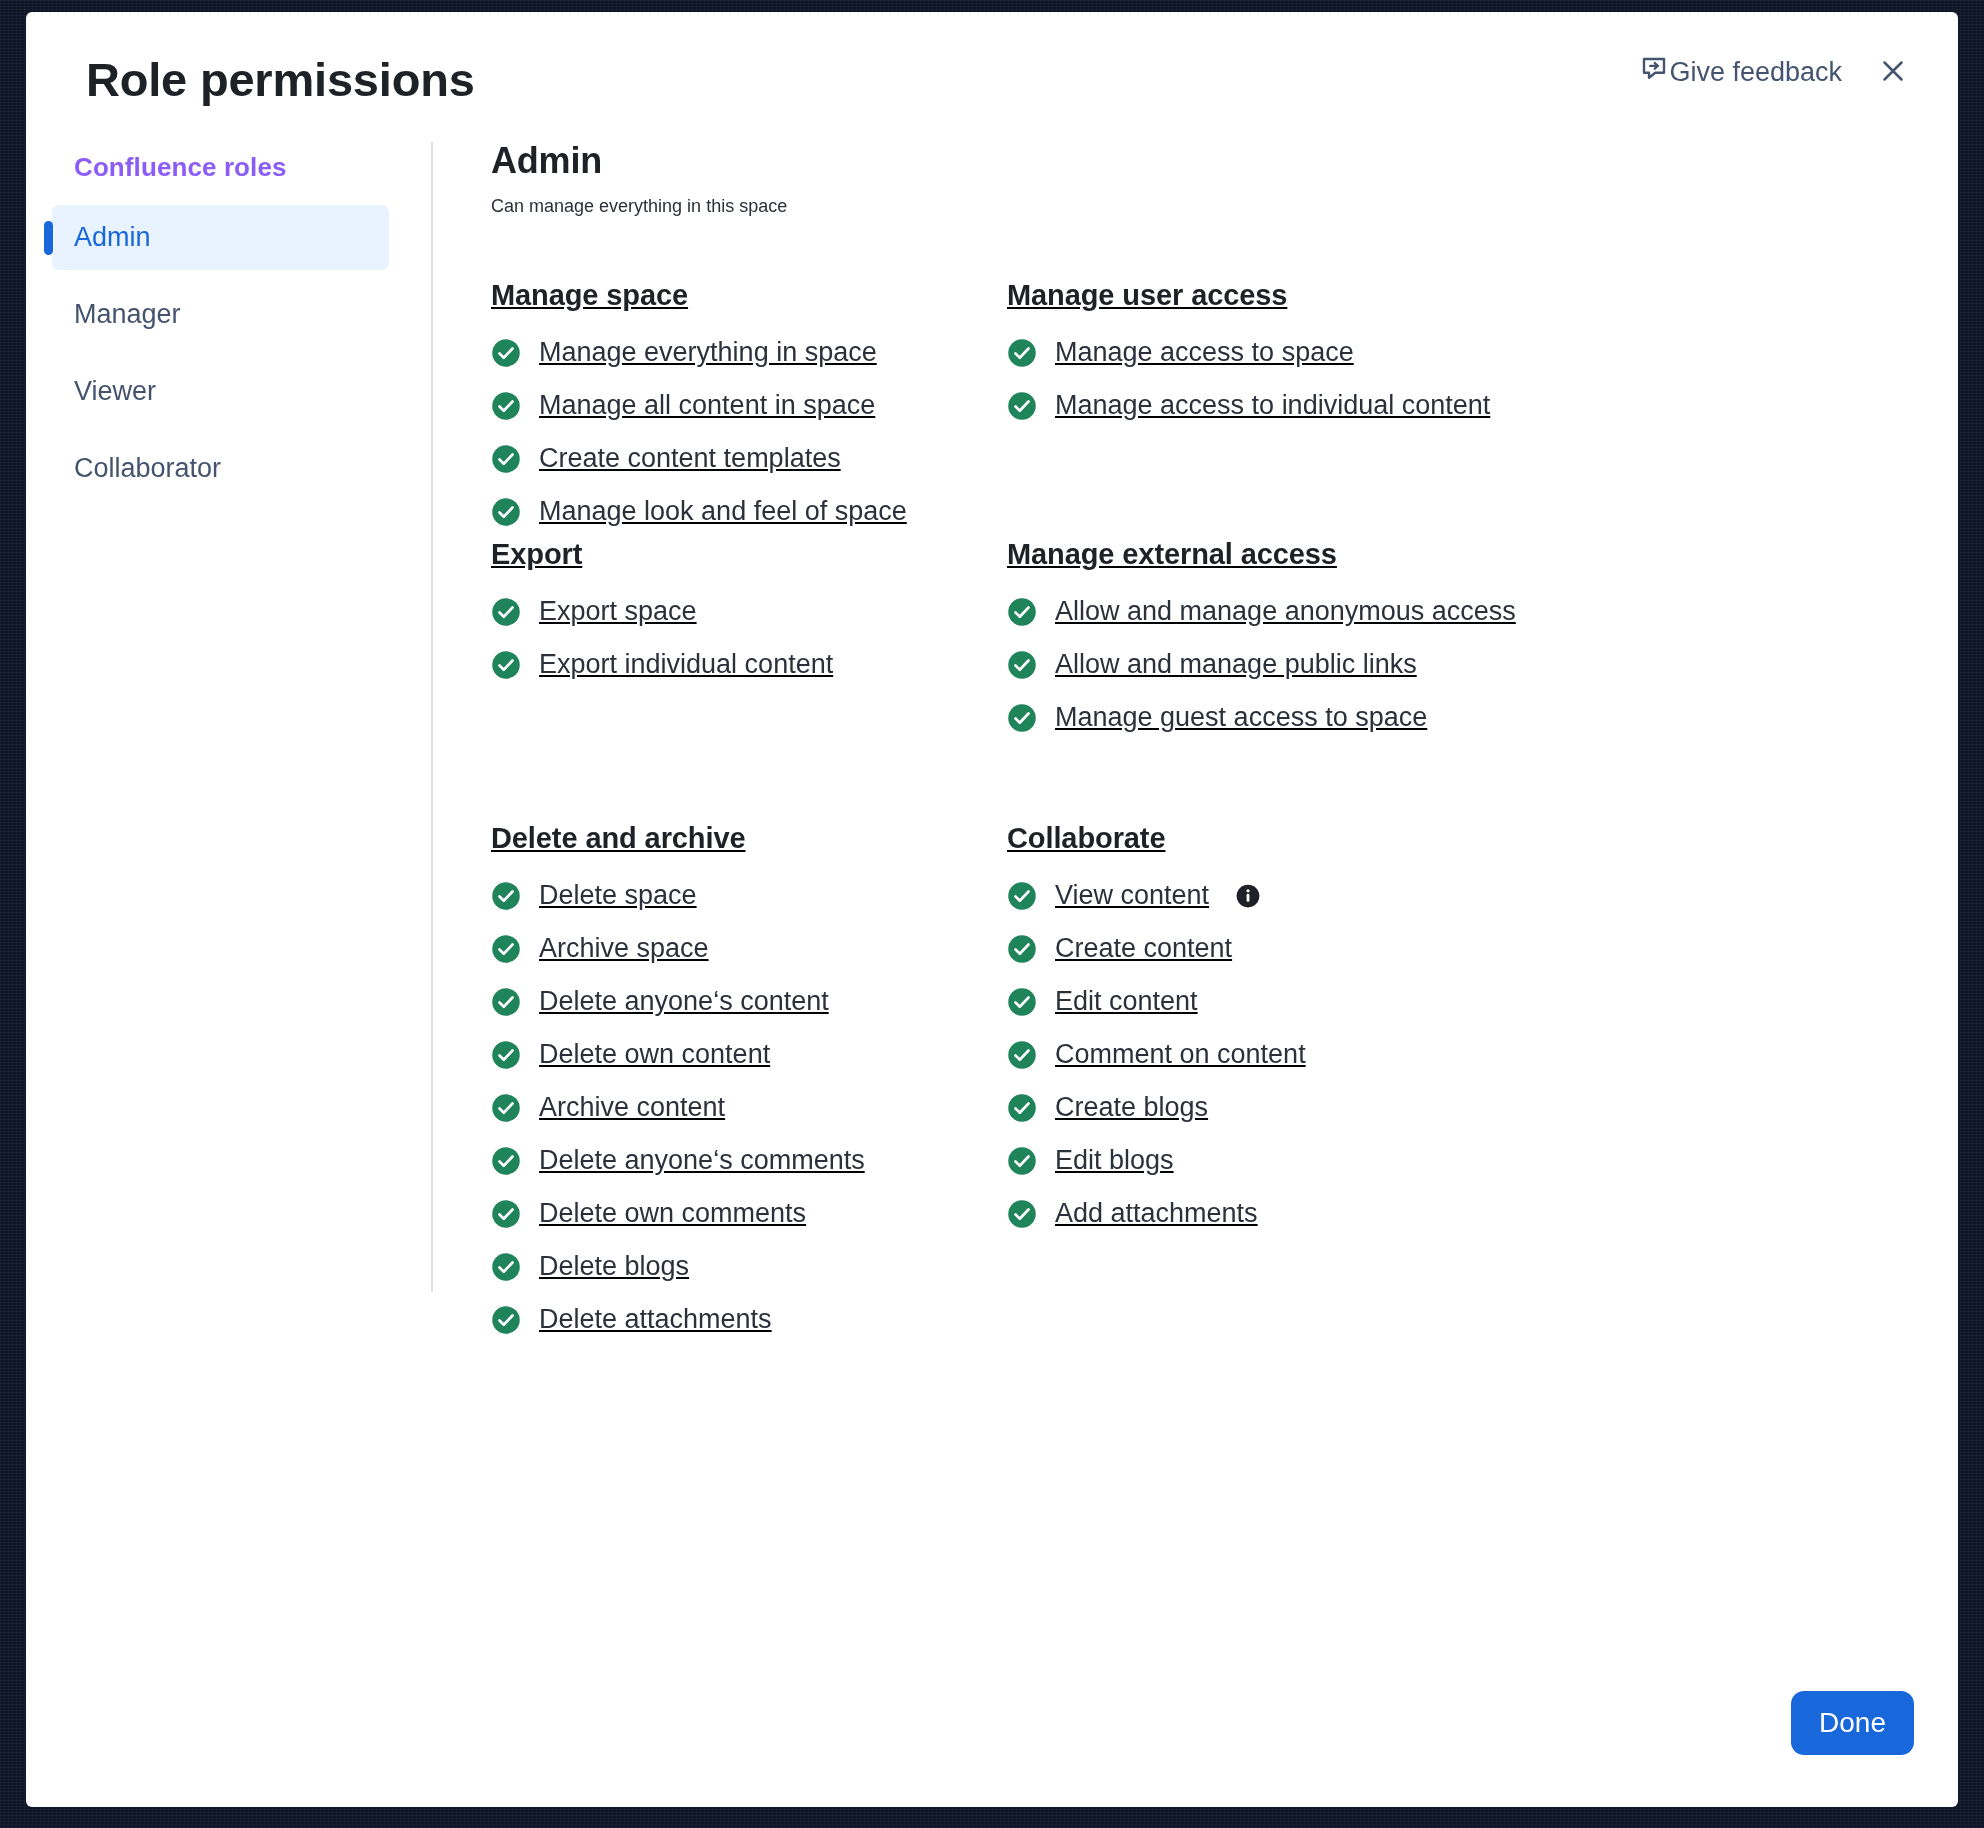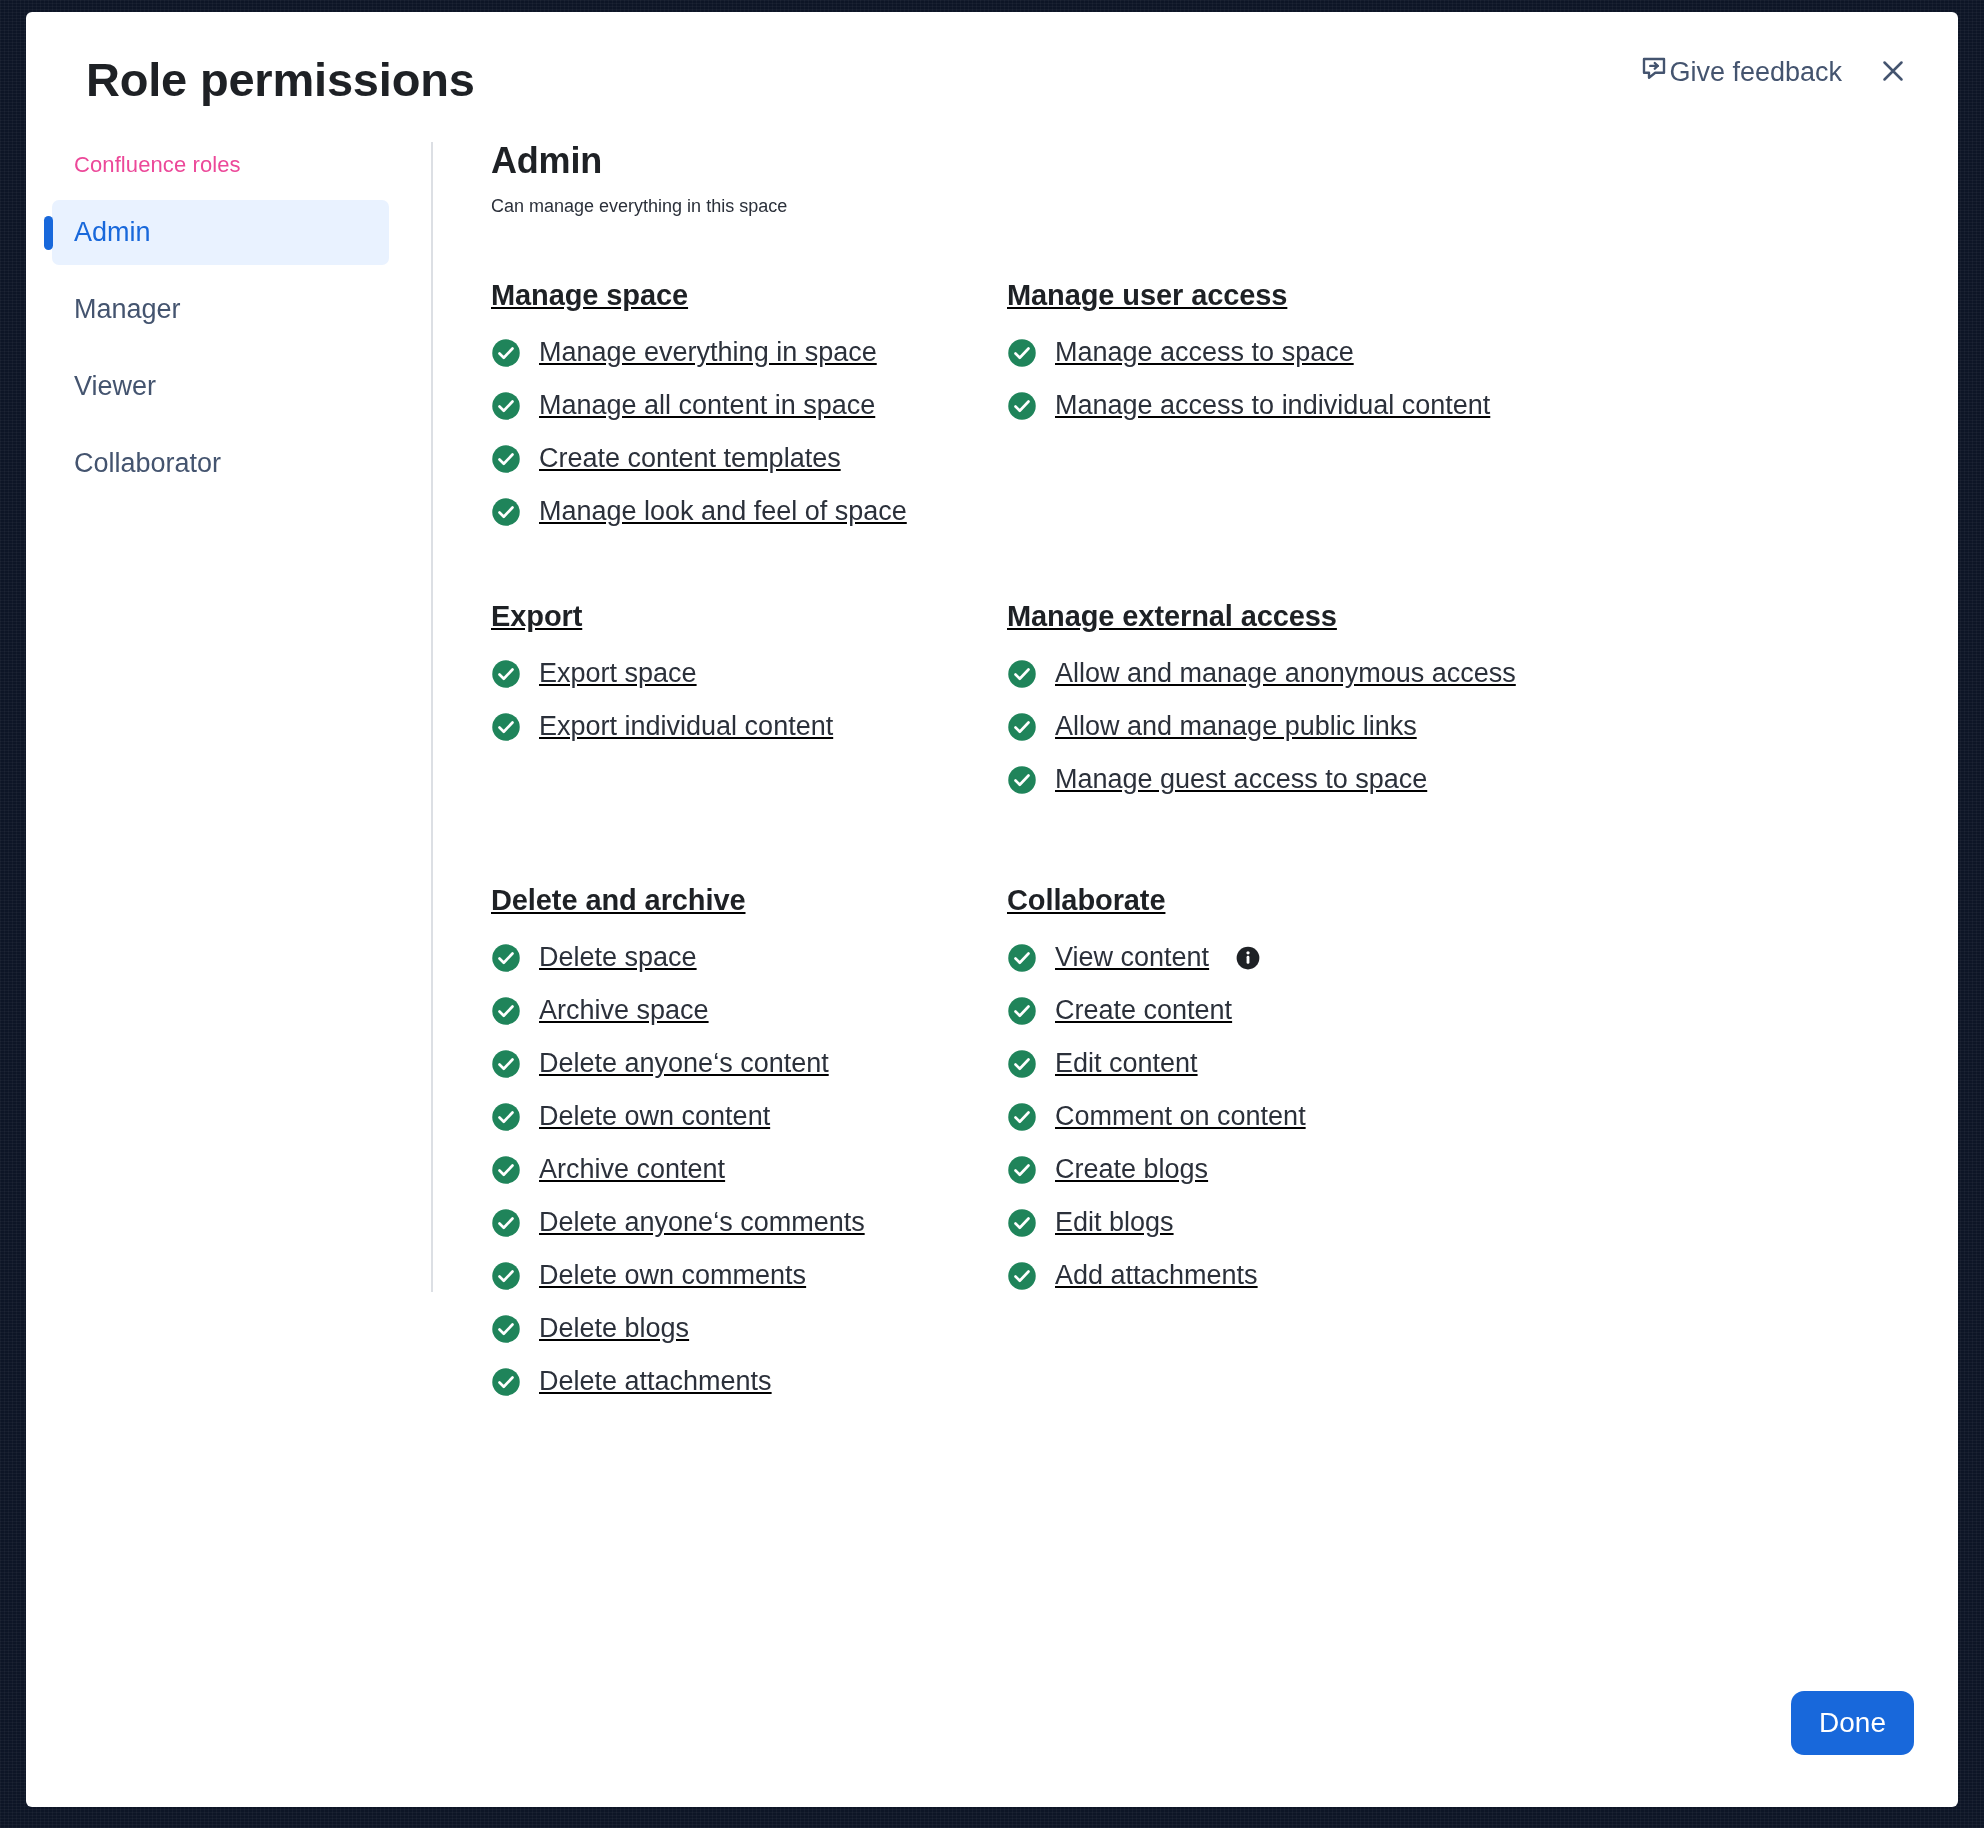--- a/index.html
+++ b/index.html
@@ -87,23 +87,23 @@
     display: flex;
     padding: 0 0 0 0;
   }
   .sidebar {
     width: 405px;
     flex: 0 0 405px;
     padding-top: 18px;
     box-sizing: border-box;
   }
   .sidebar-heading {
-    font-size: 22px;
-    font-weight: 400;
-    color: #ec4899;
+    font-size: 26px;
+    font-weight: 700;
+    color: #8b5cf6;
     padding: 10px 0 10px 48px;
     letter-spacing: 0.1px;
   }
   .role-item {
     position: relative;
     margin: 12px 42px 0 26px;
     padding: 17px 0 17px 22px;
     border-radius: 7px;
     font-size: 27px;
     color: #44546f;
@@ -189,21 +189,21 @@
     display: block;
   }
   .info-icon {
     display: inline-flex;
     margin-left: 8px;
     cursor: pointer;
   }
 
   
   .row-1 .group-title { margin-top: 0; }
-  .row-2 { margin-top: 62px; }
+  .row-2 { }
   .row-3 { margin-top: 78px; }
 
   
   .modal-footer {
     position: absolute;
     left: 0;
     right: 0;
     bottom: 0;
     height: 140px;
   }

